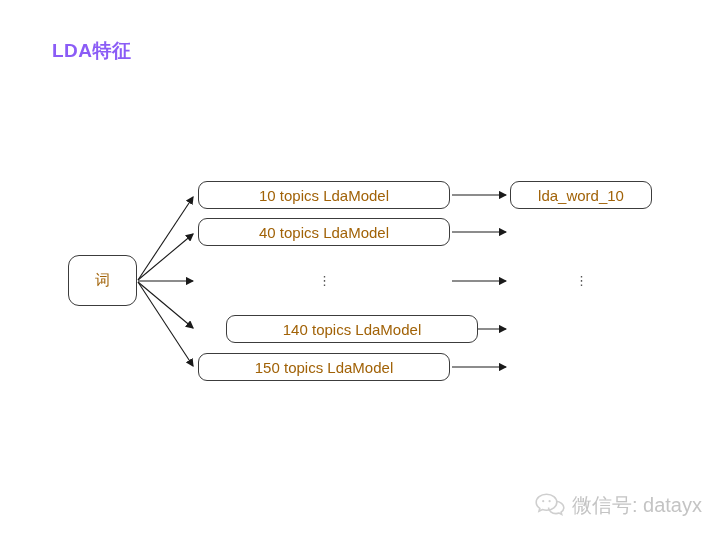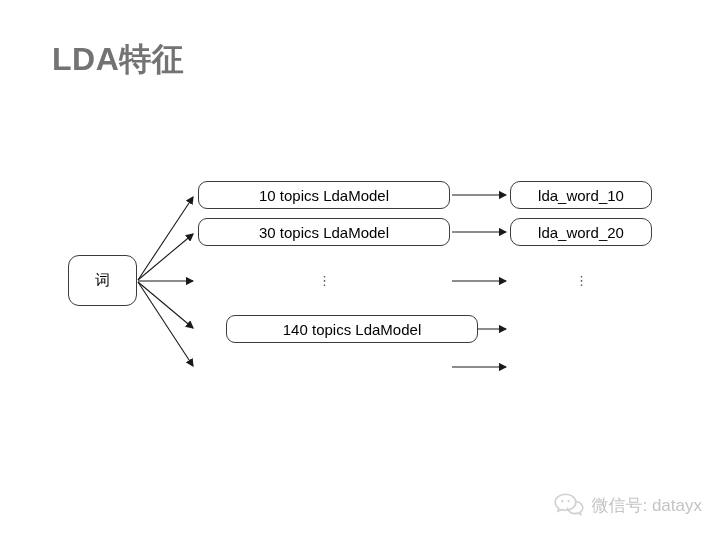--- a/index.html
+++ b/index.html
@@ -3,48 +3,48 @@
 <meta charset="utf-8">
 <style>
   * { margin: 0; padding: 0; box-sizing: border-box; }
   html, body { width: 720px; height: 540px; background: #ffffff; overflow: hidden; }
   .canvas {
     position: relative; width: 720px; height: 540px; background: #ffffff;
     font-family: "Liberation Sans", "DejaVu Sans", sans-serif;
   }
   .title {
     position: absolute; left: 52px; top: 38px;
-    font-size: 32px; font-weight: 700; color: #737373;
+    font-size: 19px; font-weight: 700; color: #8b5cf6;
     letter-spacing: 0.5px;
   }
   .arrows-layer { position: absolute; left: 0; top: 0; width: 720px; height: 540px; }
   .node {
     position: absolute; background: #ffffff;
     border: 1.2px solid #3c3c3c; border-radius: 9px;
     display: flex; align-items: center; justify-content: center;
-    font-size: 15px; color: #000000; white-space: nowrap;
+    font-size: 15px; color: #a16207; white-space: nowrap;
   }
   .word-node { left: 68px; top: 255px; width: 69px; height: 51px; border-radius: 11px; font-size: 15px; }
   .model-box { left: 198px; width: 252px; height: 28px; }
-  .output-box { left: 510px; width: 142px; height: 28px; border-radius: 10px; }
+  .output-box { left: 510px; width: 142px; height: 28px; }
   .row-1 { top: 181px; }
   .row-2 { top: 218px; }
   .row-4 { top: 315px; margin-left: 28px; }
   .row-5 { top: 353px; }
   .ellipsis {
     position: absolute; top: 270px; width: 12px; height: 22px;
     font-size: 13px; color: #555555; text-align: center; line-height: 22px;
     font-family: "DejaVu Sans", sans-serif;
   }
   .ellipsis-left { left: 318px; }
   .ellipsis-right { left: 575px; }
   .watermark {
     position: absolute; right: 18px; top: 487px; height: 36px;
     display: flex; align-items: center; gap: 6px;
-    color: #c4c4c4; font-size: 17px;
+    color: #c4c4c4; font-size: 20px;
     text-shadow: 0 1px 0 #ffffff;
   }
   .watermark svg { display: block; }
 </style>
 </head>
 <body>
 
 <div class="canvas">
 
   <div class="title">LDA特征</div>
@@ -70,31 +70,31 @@
   </svg>
 
   <div class="node word-node">
     <span>词</span>
   </div>
 
   <div class="node model-box row-1">
     <span>10 topics LdaModel</span>
   </div>
   <div class="node model-box row-2">
-    <span>30 topics LdaModel</span>
+    <span>40 topics LdaModel</span>
   </div>
   <div class="node model-box row-4">
     <span>140 topics LdaModel</span>
   </div>
+  <div class="node model-box row-5">
+    <span>150 topics LdaModel</span>
+  </div>
 
   <div class="node output-box row-1">
     <span>lda_word_10</span>
-  </div>
-  <div class="node output-box row-2">
-    <span>lda_word_20</span>
   </div>
 
   <div class="ellipsis ellipsis-left">⋮</div>
   <div class="ellipsis ellipsis-right">⋮</div>
 
   <div class="watermark">
     <svg width="32" height="28" viewBox="0 0 32 28">
       <g fill="none" stroke="#cfcfcf" stroke-width="1.6">
         <path d="M12.5 3.2 C6.6 3.2 2.2 6.9 2.2 11.3 C2.2 13.8 3.6 15.9 5.8 17.3 L5.0 20.2 L8.4 18.5 C9.6 18.9 11.0 19.2 12.5 19.2 C18.4 19.2 22.8 15.6 22.8 11.3 C22.8 6.9 18.4 3.2 12.5 3.2 Z"></path>
         <path d="M22.0 10.3 C26.3 10.6 29.8 13.3 29.8 16.6 C29.8 18.5 28.7 20.1 27.1 21.2 L27.7 23.4 L25.1 22.1 C24.2 22.4 23.1 22.6 22.0 22.6 C17.9 22.6 14.6 19.9 14.6 16.6"></path>

